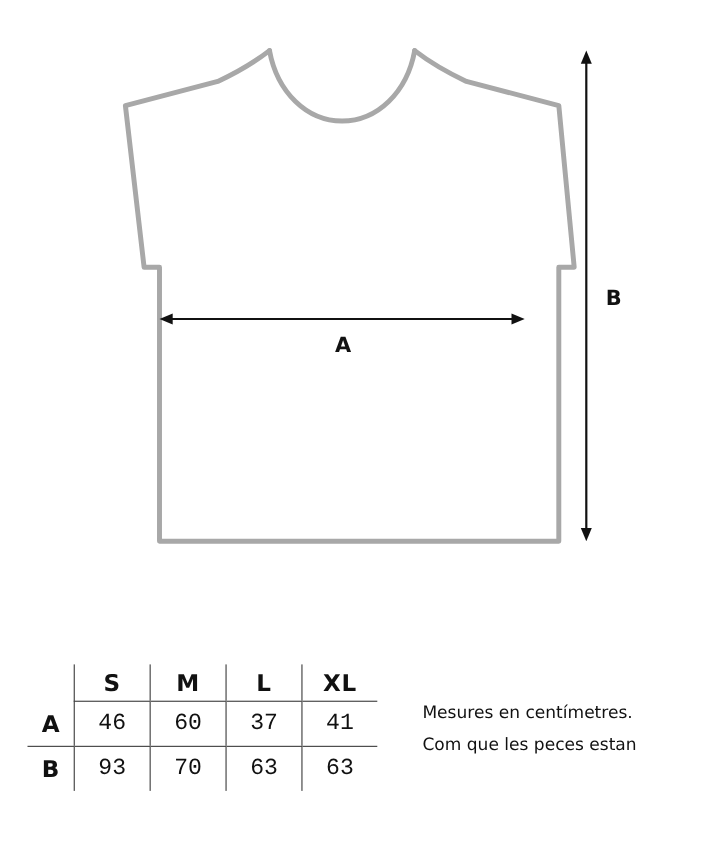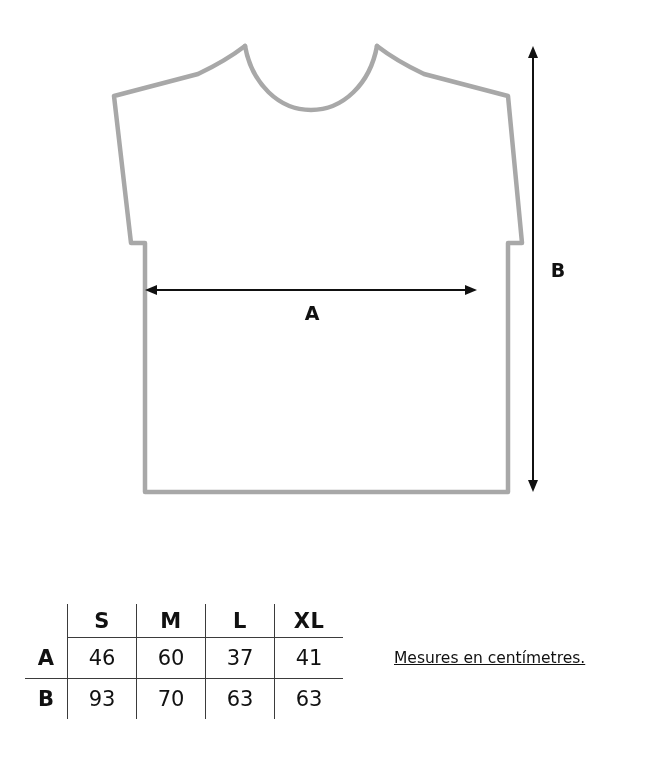--- a/index.html
+++ b/index.html
@@ -78,39 +78,39 @@
   .row-label.last {
     border-bottom: none;
   }
   .val-cell {
     width: 68px;
     height: 40px;
     font-size: 21px;
     color: #111111;
     border-left: 1.5px solid #3b3b3b;
     border-bottom: 1.5px solid #3b3b3b;
+    font-family: Liberation Mono, monospace;
   }
   .val-cell.last {
     border-bottom: none;
   }
 
   
   #note {
     position: absolute;
     left: 376px;
     top: 630px;
     width: 250px;
     font-family: "DejaVu Sans", sans-serif;
     font-size: 15.5px;
     line-height: 1.38;
     color: #111111;
   }
   #note p {
-    margin: 18px;
-    text-decoration: underline;
+    margin: 8px;
   }
 </style>
 </head>
 <body>
 
 <div id="diagram-area">
   <svg id="diagram-svg" width="653" height="560" viewBox="0 0 653 560">
 
     <path d="M 245 46
          C 232 56 215 66 198 74
@@ -171,13 +171,14 @@
         <td class="val-cell last">70</td>
         <td class="val-cell last">63</td>
         <td class="val-cell last">63</td>
       </tr>
     </tbody>
   </table>
 </div>
 
 <div id="note">
   <p>Mesures en centímetres.</p>
+  <p>Com que les peces estan</p>
 </div>
 
 </body></html>

